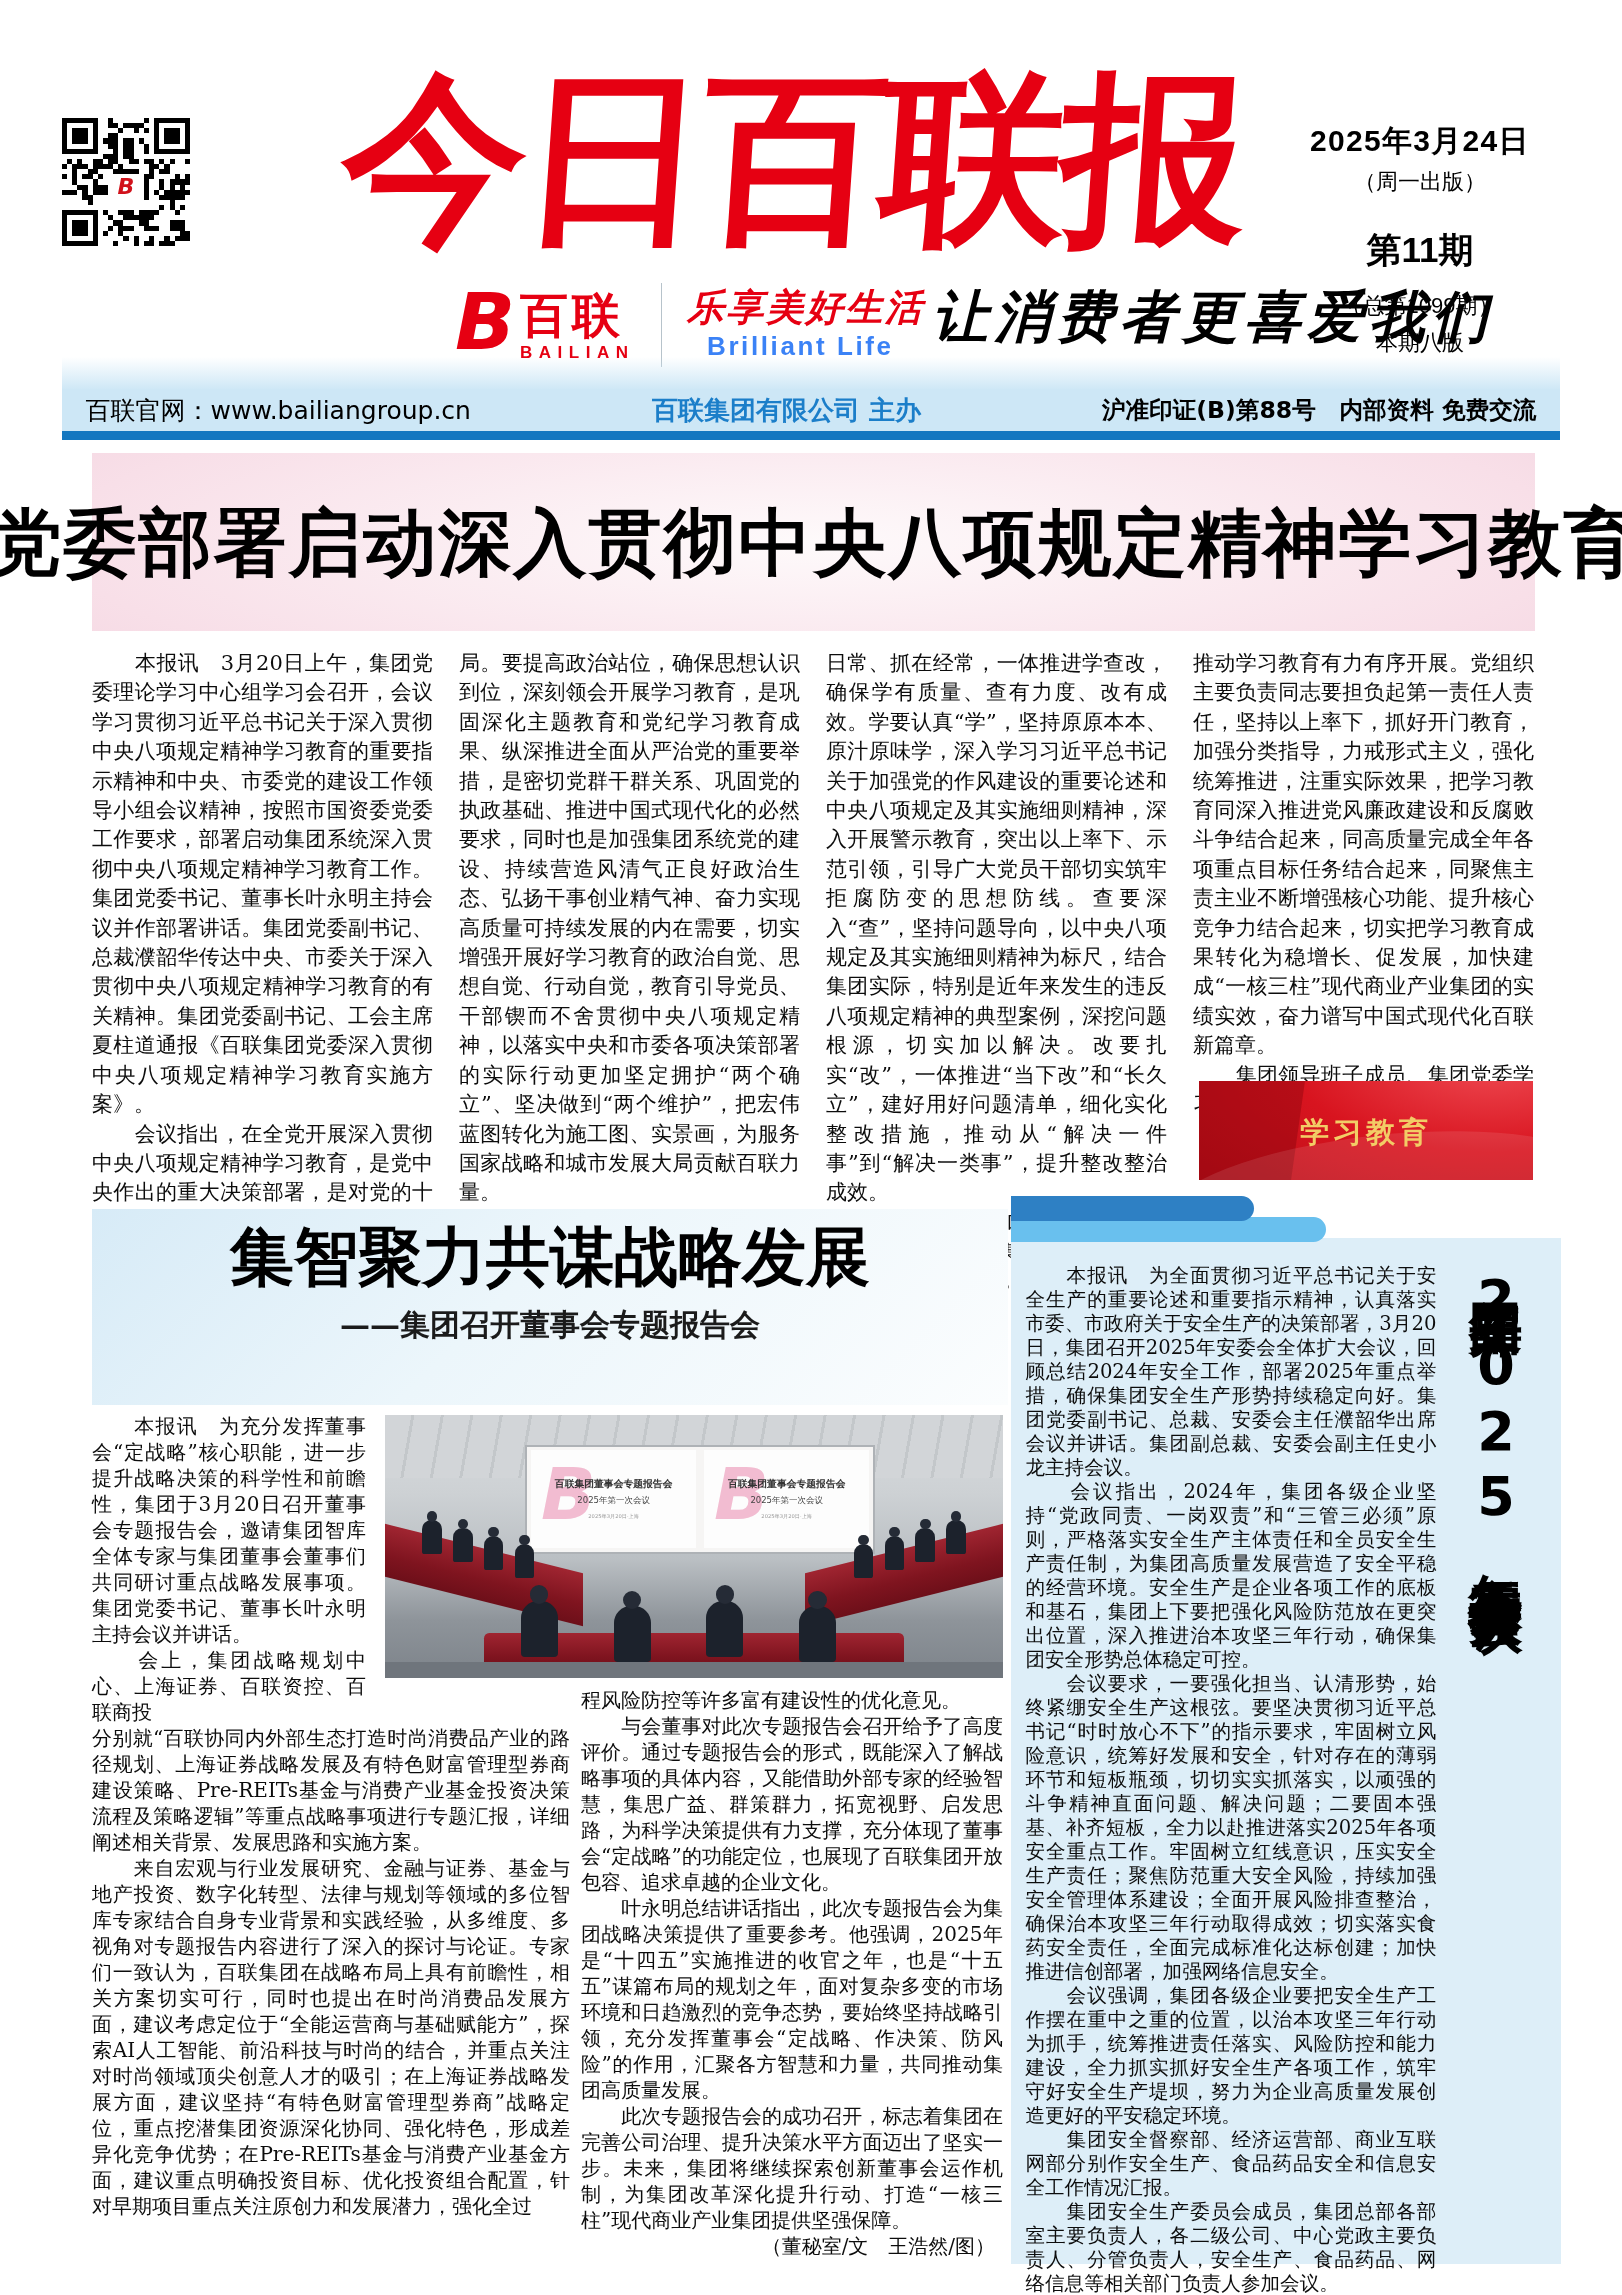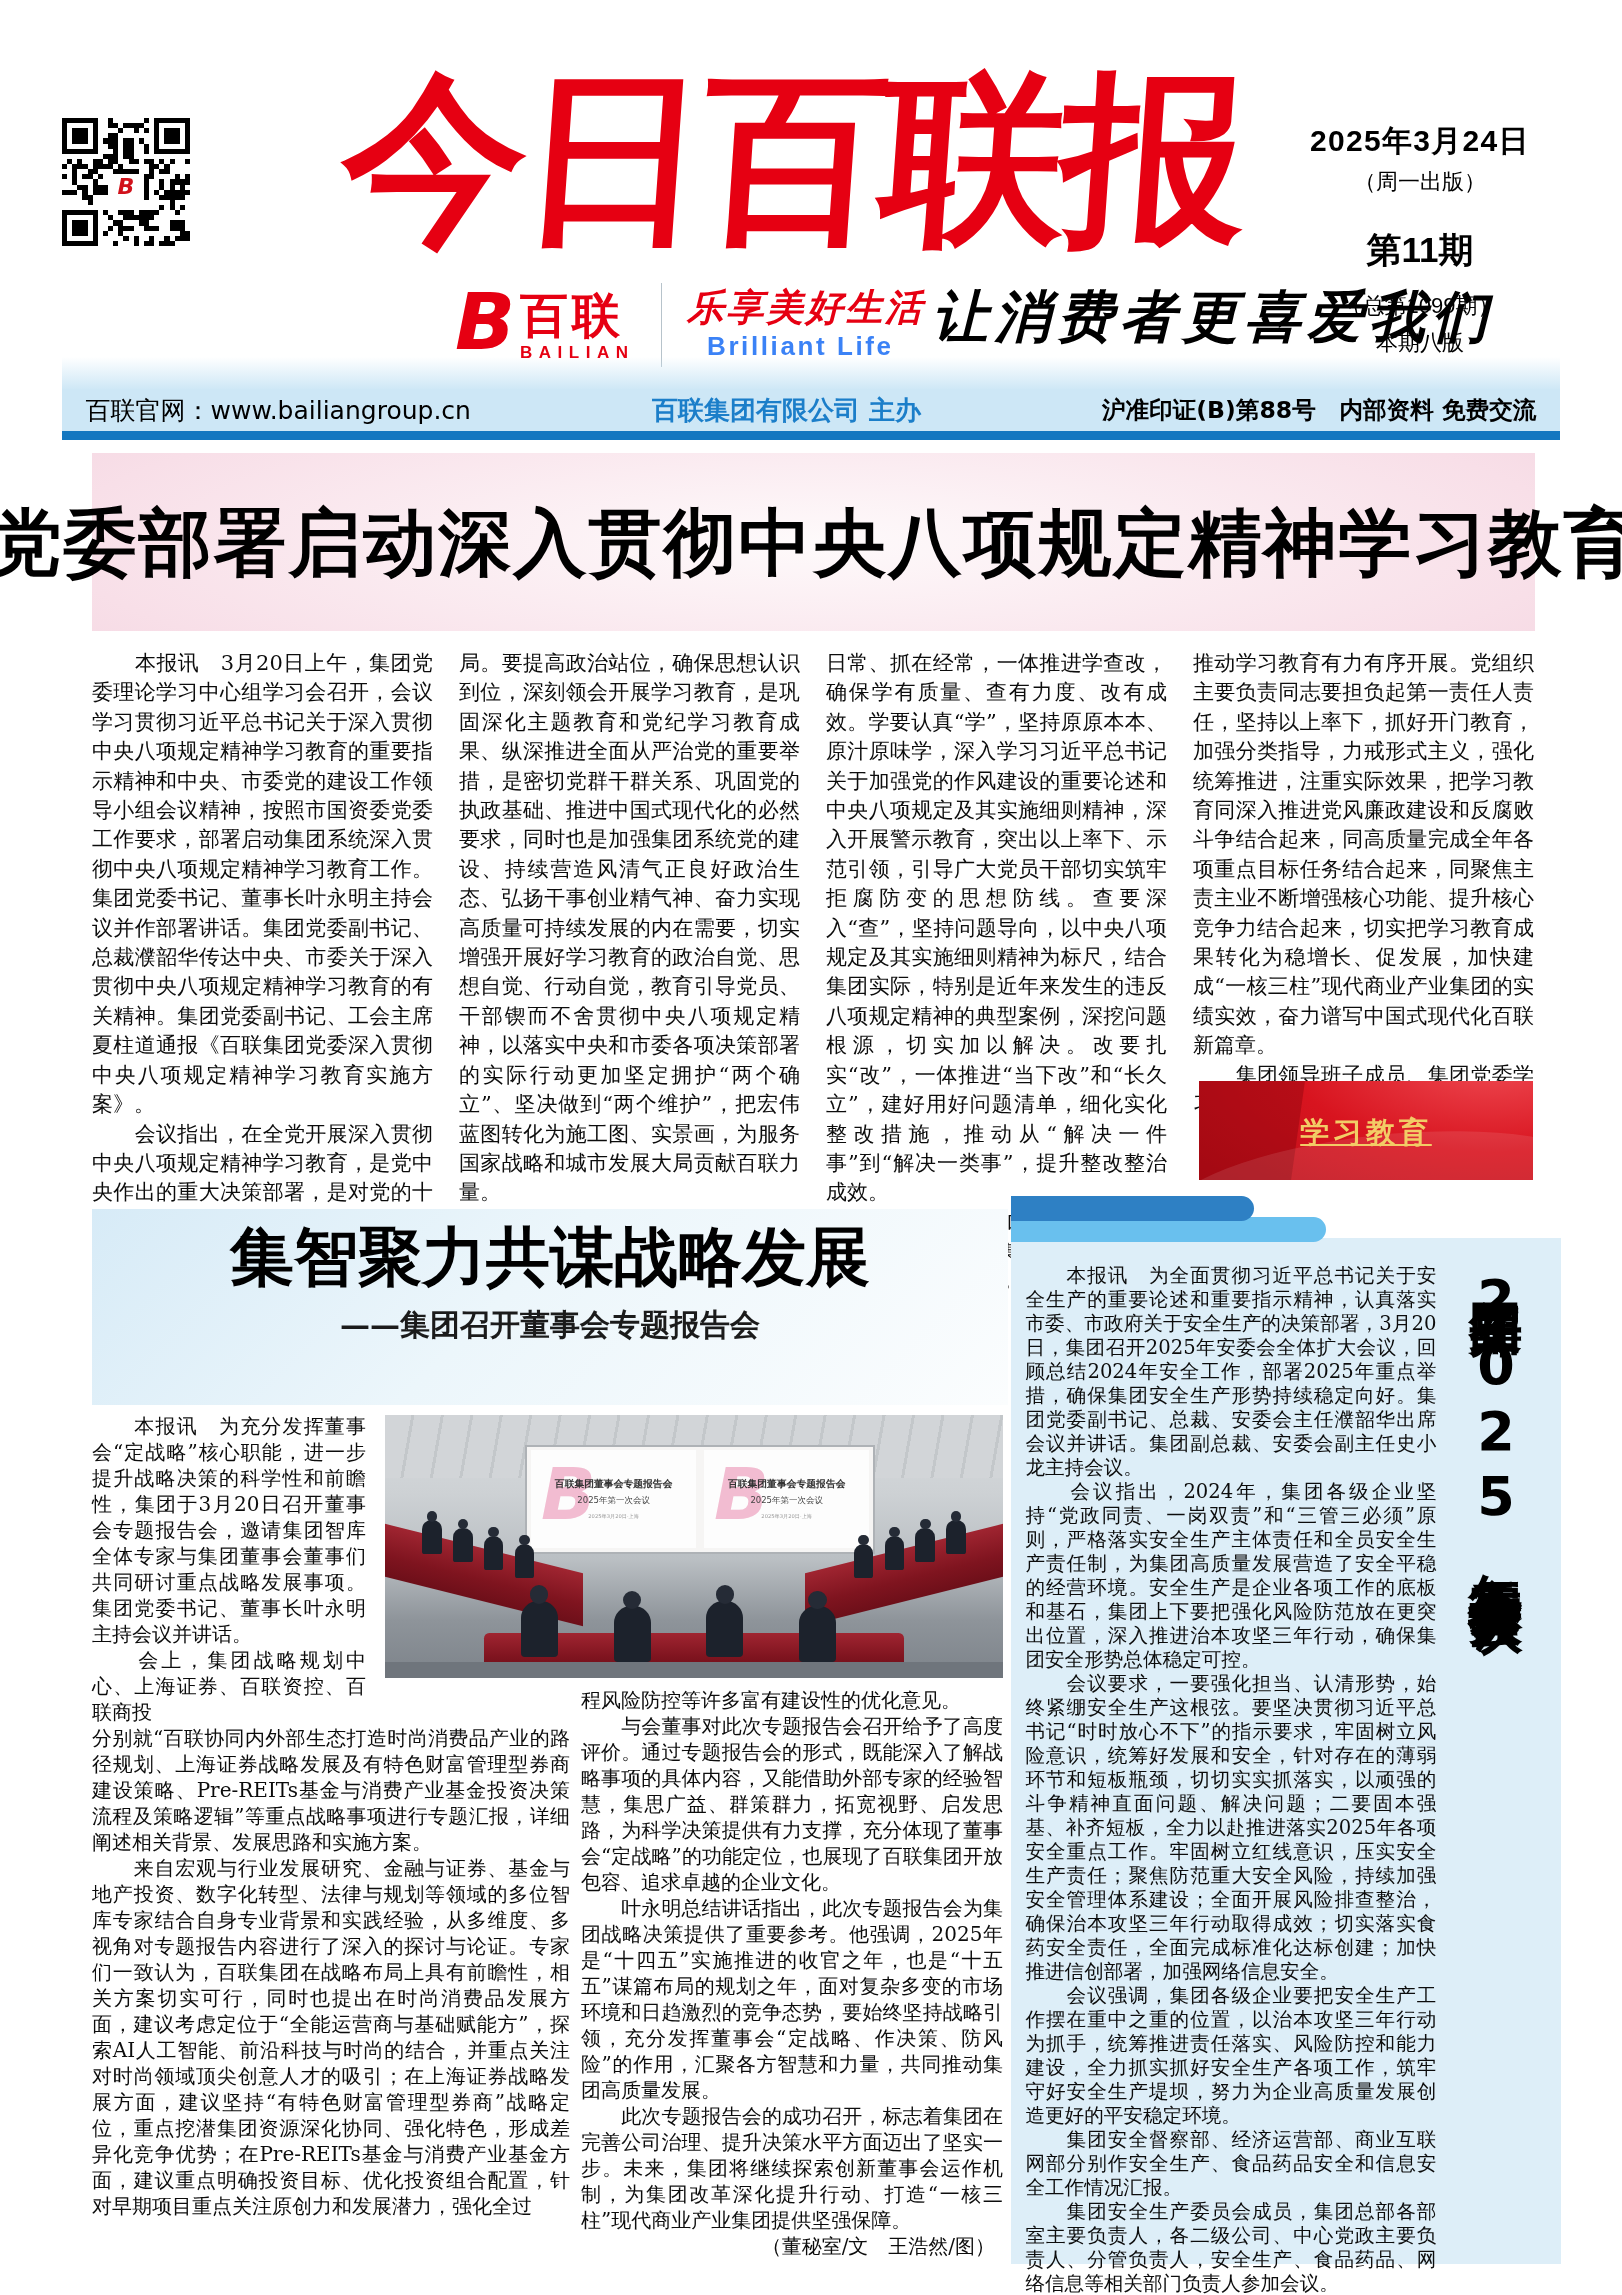--- a/index.html
+++ b/index.html
@@ -63,21 +63,21 @@
 
   
   #red-banner{left:1199px;top:1081px;width:334px;height:99px;overflow:hidden;
     background:radial-gradient(130% 200% at 88% -20%, #ef4a52 0%, #d8141f 46%, #b30d17 100%);
     display:flex;flex-direction:column;align-items:center;justify-content:center;}
   #red-banner:before{content:"";position:absolute;left:-19.6px;top:-26px;width:118px;height:157px;
     background:rgba(120,0,8,.35);transform:rotate(8deg);}
   #red-banner:after{content:"";position:absolute;left:-10%;top:55%;width:130%;height:120%;
     background:rgba(255,255,255,.10);border-radius:50% 50% 0 0;transform:rotate(-6deg);}
   .banner-l1{position:relative;z-index:2;color:#f2cc66;font:700 29px "DejaVu Serif",serif;letter-spacing:1.3px;}
-  .banner-l2{position:relative;z-index:2;color:#f2cc66;font:700 29px "DejaVu Serif",serif;margin-top:5.2px;letter-spacing:3.9px;text-decoration:underline;}
+  .banner-l2{position:relative;z-index:2;color:#f2cc66;font:700 29px "DejaVu Serif",serif;margin-top:5.2px;letter-spacing:3.9px;}
 
   
   #headline2{left:92px;top:1209px;width:916px;height:196px;text-align:center;
      background:linear-gradient(135deg,#d7ebf7 0%,#ecf6fb 45%,#fbfdfe 100%);}
   .h2-line{font-family:"DejaVu Serif",serif;font-weight:900;font-size:64px;line-height:71px;color:#000;white-space:nowrap;}
   #h2-l1{margin-top:11.8px;}
   #h2-sub{font-family:"DejaVu Serif",serif;font-weight:700;font-size:30px;color:#1b1b1b;margin-top:13px;}
 
   
   .body2{font-size:20px;line-height:26px;text-align:justify;color:#0c0c0c;}

